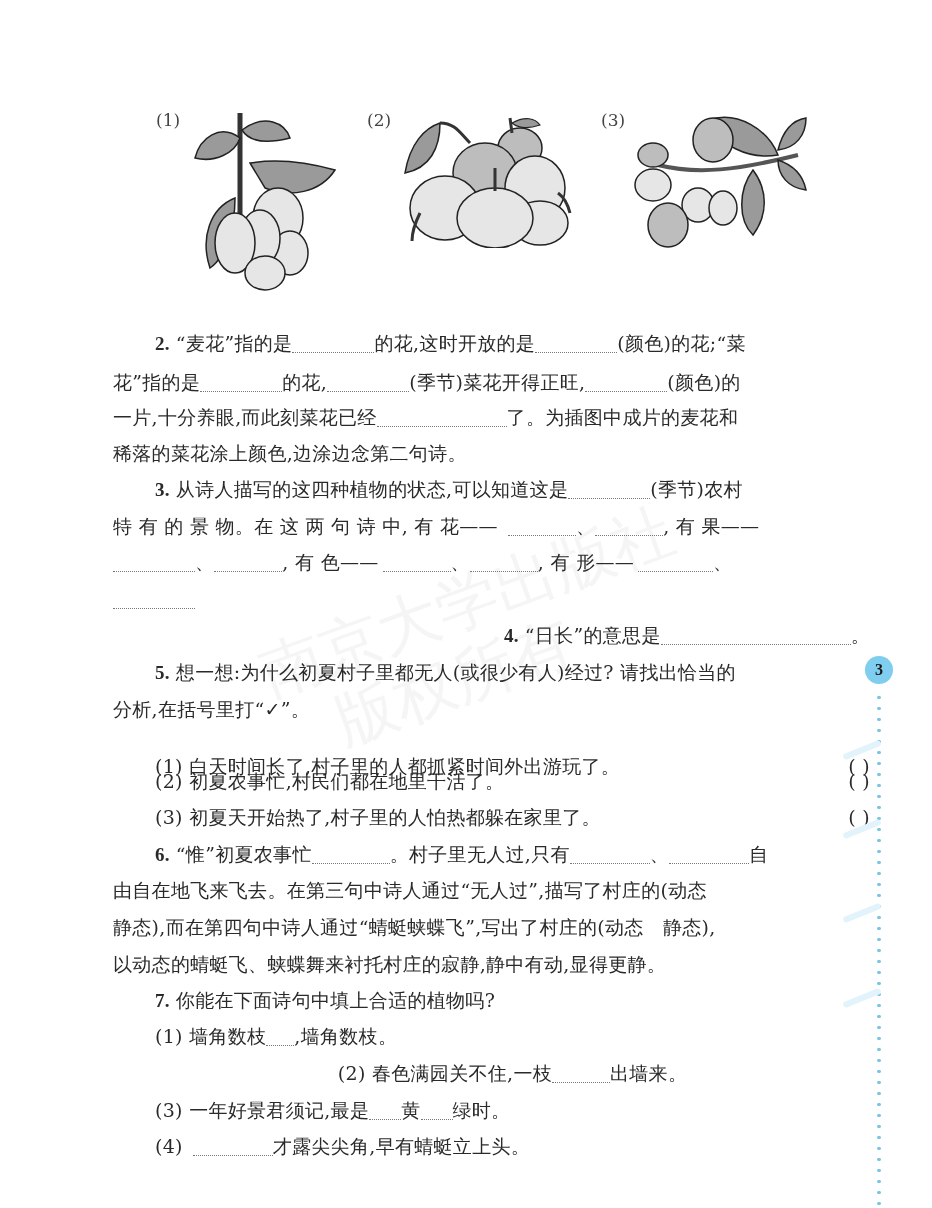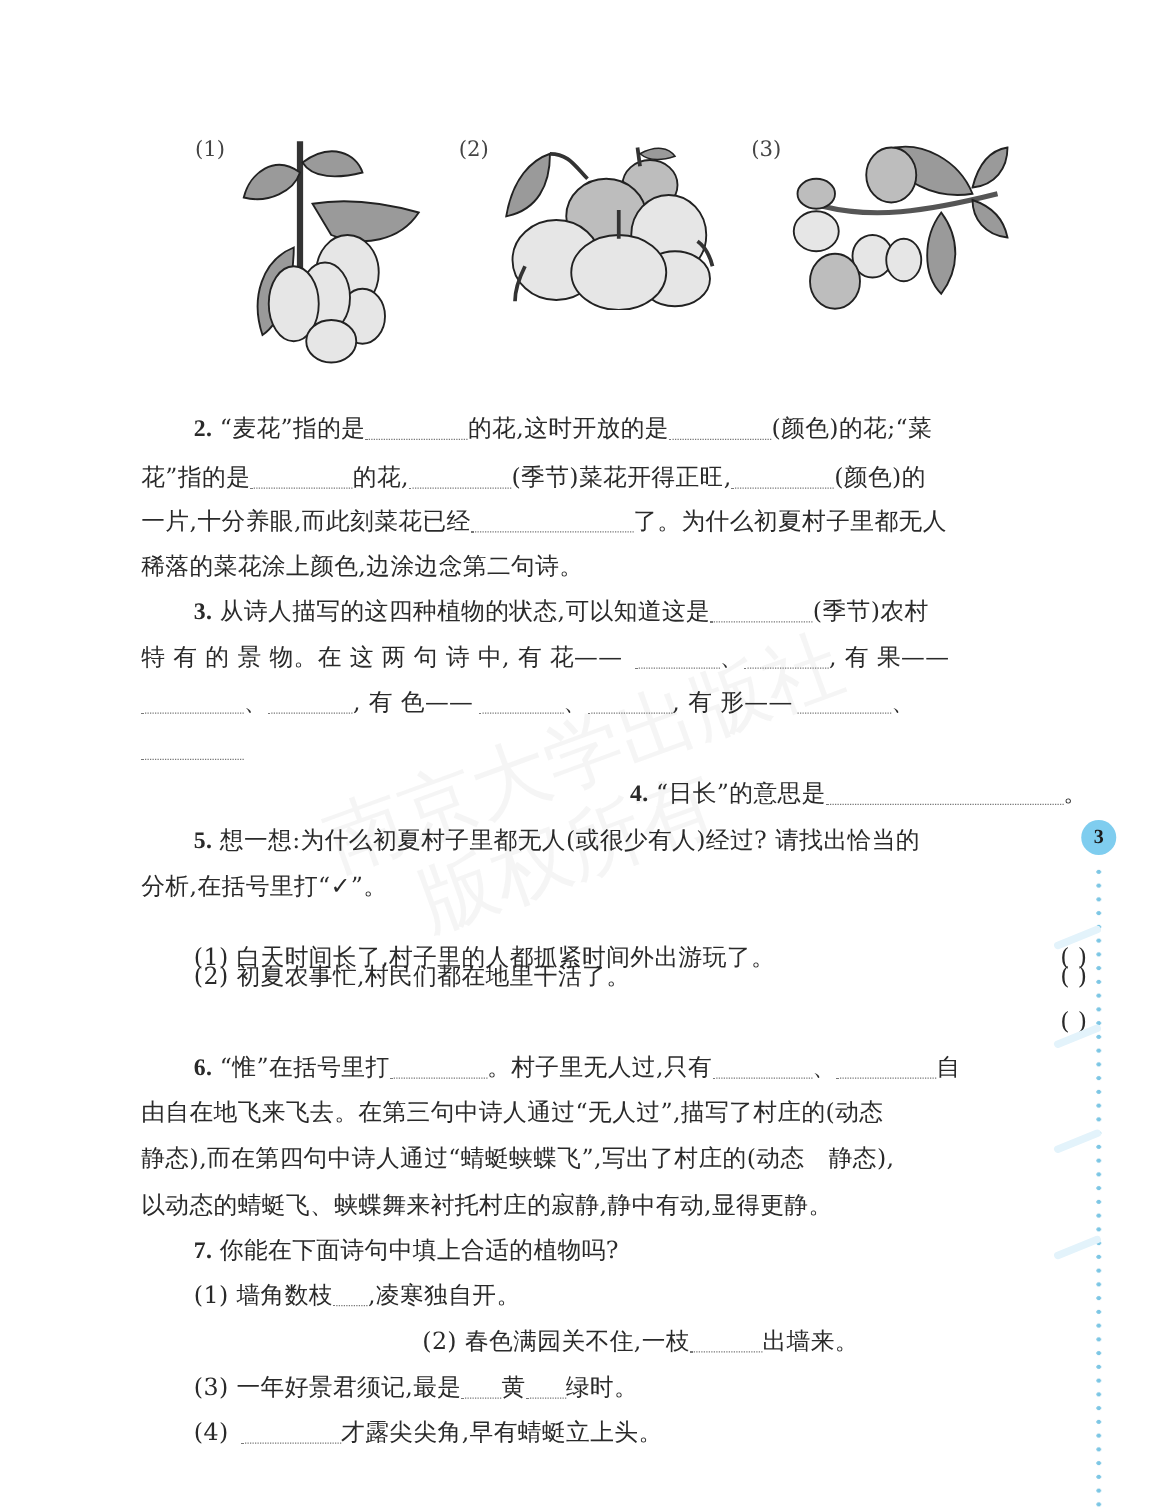--- a/index.html
+++ b/index.html
@@ -85,21 +85,21 @@
   <ellipse cx="40" cy="115" rx="20" ry="22" fill="#bdbdbd" stroke="#222" stroke-width="1.5"></ellipse>
 </svg>
 
 <div class="line indent" style="top:331px;">
   <span class="num">2.</span><span>“麦花”指的是</span><span class="blank" style="width:82px;"></span><span>的花,这时开放的是</span><span class="blank" style="width:82px;"></span><span>(颜色)的花;“菜</span>
 </div>
 <div class="line" style="top:370px;">
   <span>花”指的是</span><span class="blank" style="width:82px;"></span><span>的花,</span><span class="blank" style="width:82px;"></span><span>(季节)菜花开得正旺,</span><span class="blank" style="width:82px;"></span><span>(颜色)的</span>
 </div>
 <div class="line" style="top:405px;">
-  <span>一片,十分养眼,而此刻菜花已经</span><span class="blank" style="width:130px;"></span><span>了。为什么初夏村子里都无人</span>
+  <span>一片,十分养眼,而此刻菜花已经</span><span class="blank" style="width:130px;"></span><span>了。为插图中成片的麦花和</span>
 </div>
 <div class="line" style="top:441px;">
   <span>稀落的菜花涂上颜色,边涂边念第二句诗。</span>
 </div>
 
 <div class="line indent" style="top:477px;">
   <span class="num">3.</span><span>从诗人描写的这四种植物的状态,可以知道这是</span><span class="blank" style="width:82px;"></span><span>(季节)农村</span>
 </div>
 <div class="line" style="top:514px;">
   <span>特 有 的 景 物。在 这 两 句 诗 中, 有 花——</span><span class="blank" style="width:68px; margin-left:10px;"></span><span>、</span><span class="blank" style="width:68px;"></span><span>, 有 果——</span>
@@ -123,41 +123,42 @@
 </div>
 <div class="line indent" style="top:754px;">
   <span>(1) 白天时间长了,村子里的人都抓紧时间外出游玩了。</span>
   <span class="paren-right">(      )</span>
 </div>
 <div class="line indent" style="top:769px;">
   <span>(2) 初夏农事忙,村民们都在地里干活了。</span>
   <span class="paren-right">(      )</span>
 </div>
 <div class="line indent" style="top:805px;">
+  <span>(3) 初夏天开始热了,村子里的人怕热都躲在家里了。</span>
   <span class="paren-right">(      )</span>
 </div>
 
 <div class="line indent" style="top:842px;">
-  <span class="num">6.</span><span>“惟”在括号里打</span><span class="blank" style="width:78px;"></span><span>。村子里无人过,只有</span><span class="blank" style="width:80px;"></span><span>、</span><span class="blank" style="width:80px;"></span><span>自</span>
+  <span class="num">6.</span><span>“惟”初夏农事忙</span><span class="blank" style="width:78px;"></span><span>。村子里无人过,只有</span><span class="blank" style="width:80px;"></span><span>、</span><span class="blank" style="width:80px;"></span><span>自</span>
 </div>
 <div class="line" style="top:878px;">
   <span>由自在地飞来飞去。在第三句中诗人通过“无人过”,描写了村庄的(动态</span>
 </div>
 <div class="line" style="top:915px;">
   <span>静态),而在第四句中诗人通过“蜻蜓蛱蝶飞”,写出了村庄的(动态　静态),</span>
 </div>
 <div class="line" style="top:952px;">
   <span>以动态的蜻蜓飞、蛱蝶舞来衬托村庄的寂静,静中有动,显得更静。</span>
 </div>
 
 <div class="line indent" style="top:988px;">
   <span class="num">7.</span><span>你能在下面诗句中填上合适的植物吗?</span>
 </div>
 <div class="line indent" style="top:1024px;">
-  <span>(1) 墙角数枝</span><span class="blank" style="width:28px;"></span><span>,凌寒独自开。</span>
+  <span>(1) 墙角数枝</span><span class="blank" style="width:28px;"></span><span>,墙角数枝。</span>
 </div>
 <div class="line indent" style="top:1061px;text-align:center;">
   <span>(2) 春色满园关不住,一枝</span><span class="blank" style="width:58px;"></span><span>出墙来。</span>
 </div>
 <div class="line indent" style="top:1098px;">
   <span>(3) 一年好景君须记,最是</span><span class="blank" style="width:32px;"></span><span>黄</span><span class="blank" style="width:32px;"></span><span>绿时。</span>
 </div>
 <div class="line indent" style="top:1134px;">
   <span>(4)</span><span class="blank" style="width:80px; margin-left:10px;"></span><span>才露尖尖角,早有蜻蜓立上头。</span>
 </div>

